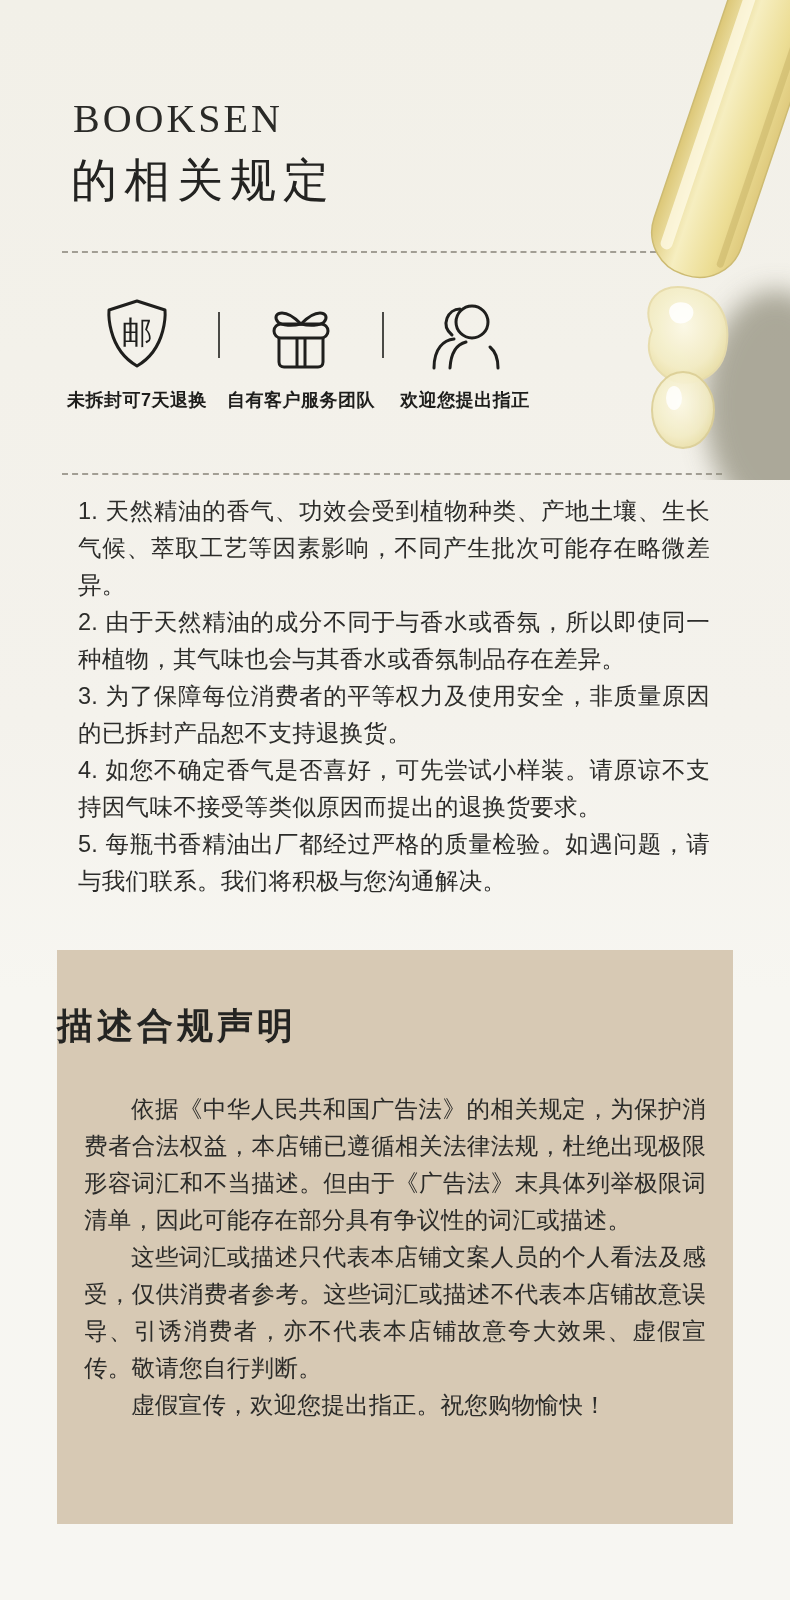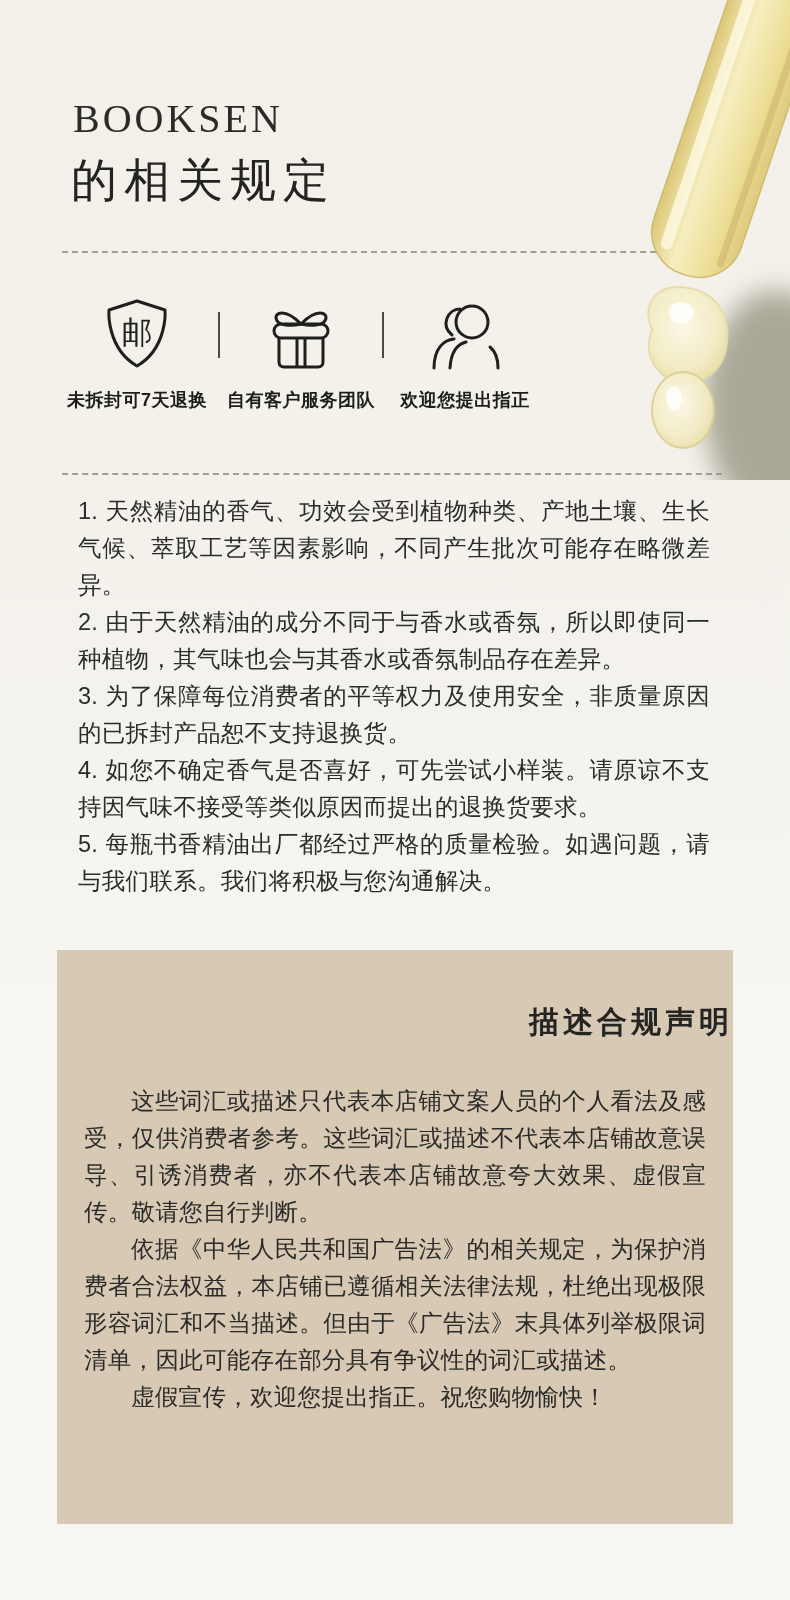--- a/index.html
+++ b/index.html
@@ -43,22 +43,22 @@
   .notes p {
     font-size:23.5px; line-height:37px; color:#2c2c2a;
     letter-spacing:0.3px; text-align:justify;
   }
 
   .panel {
     position:absolute; left:57px; top:950px; width:676px; height:574px;
     background:#d7c9b4;
   }
   .panel-title {
-    margin-top:52px; text-align:right;
-    font-size:30px; font-weight:600; letter-spacing:4px; color:#242422;
+    margin-top:52px; text-align:left;
+    font-size:36px; font-weight:600; letter-spacing:4px; color:#242422;
   }
   .panel-body { padding:40px 27px 0 27px; }
   .panel-body p {
     font-size:23.5px; line-height:37px; color:#2b2b29;
     text-indent:2em; letter-spacing:0.3px; text-align:justify;
   }
 
   .photo { position:absolute; left:590px; top:0; width:200px; height:480px; pointer-events:none; }
 </style>
 </head>
@@ -122,22 +122,22 @@
     <p>1. 天然精油的香气、功效会受到植物种类、产地土壤、生长气候、萃取工艺等因素影响，不同产生批次可能存在略微差异。</p>
     <p>2. 由于天然精油的成分不同于与香水或香氛，所以即使同一种植物，其气味也会与其香水或香氛制品存在差异。</p>
     <p>3. 为了保障每位消费者的平等权力及使用安全，非质量原因的已拆封产品恕不支持退换货。</p>
     <p>4. 如您不确定香气是否喜好，可先尝试小样装。请原谅不支持因气味不接受等类似原因而提出的退换货要求。</p>
     <p>5. 每瓶书香精油出厂都经过严格的质量检验。如遇问题，请与我们联系。我们将积极与您沟通解决。</p>
   </section>
 
   <section class="panel">
     <h2 class="panel-title">描述合规声明</h2>
     <div class="panel-body">
+      <p>依据《中华人民共和国广告法》的相关规定，为保护消费者合法权益，本店铺已遵循相关法律法规，杜绝出现极限形容词汇和不当描述。但由于《广告法》末具体列举极限词清单，因此可能存在部分具有争议性的词汇或描述。</p>
       <p>这些词汇或描述只代表本店铺文案人员的个人看法及感受，仅供消费者参考。这些词汇或描述不代表本店铺故意误导、引诱消费者，亦不代表本店铺故意夸大效果、虚假宣传。敬请您自行判断。</p>
-      <p>依据《中华人民共和国广告法》的相关规定，为保护消费者合法权益，本店铺已遵循相关法律法规，杜绝出现极限形容词汇和不当描述。但由于《广告法》末具体列举极限词清单，因此可能存在部分具有争议性的词汇或描述。</p>
       <p>虚假宣传，欢迎您提出指正。祝您购物愉快！</p>
     </div>
   </section>
 
   <div class="photo">
     <svg width="200" height="480" viewBox="0 0 200 480">
       <defs>
         <linearGradient id="oilGrad" x1="0" y1="0" x2="1" y2="0">
           <stop offset="0" stop-color="#dcc777"></stop>
           <stop offset="0.35" stop-color="#f6eec0"></stop>

